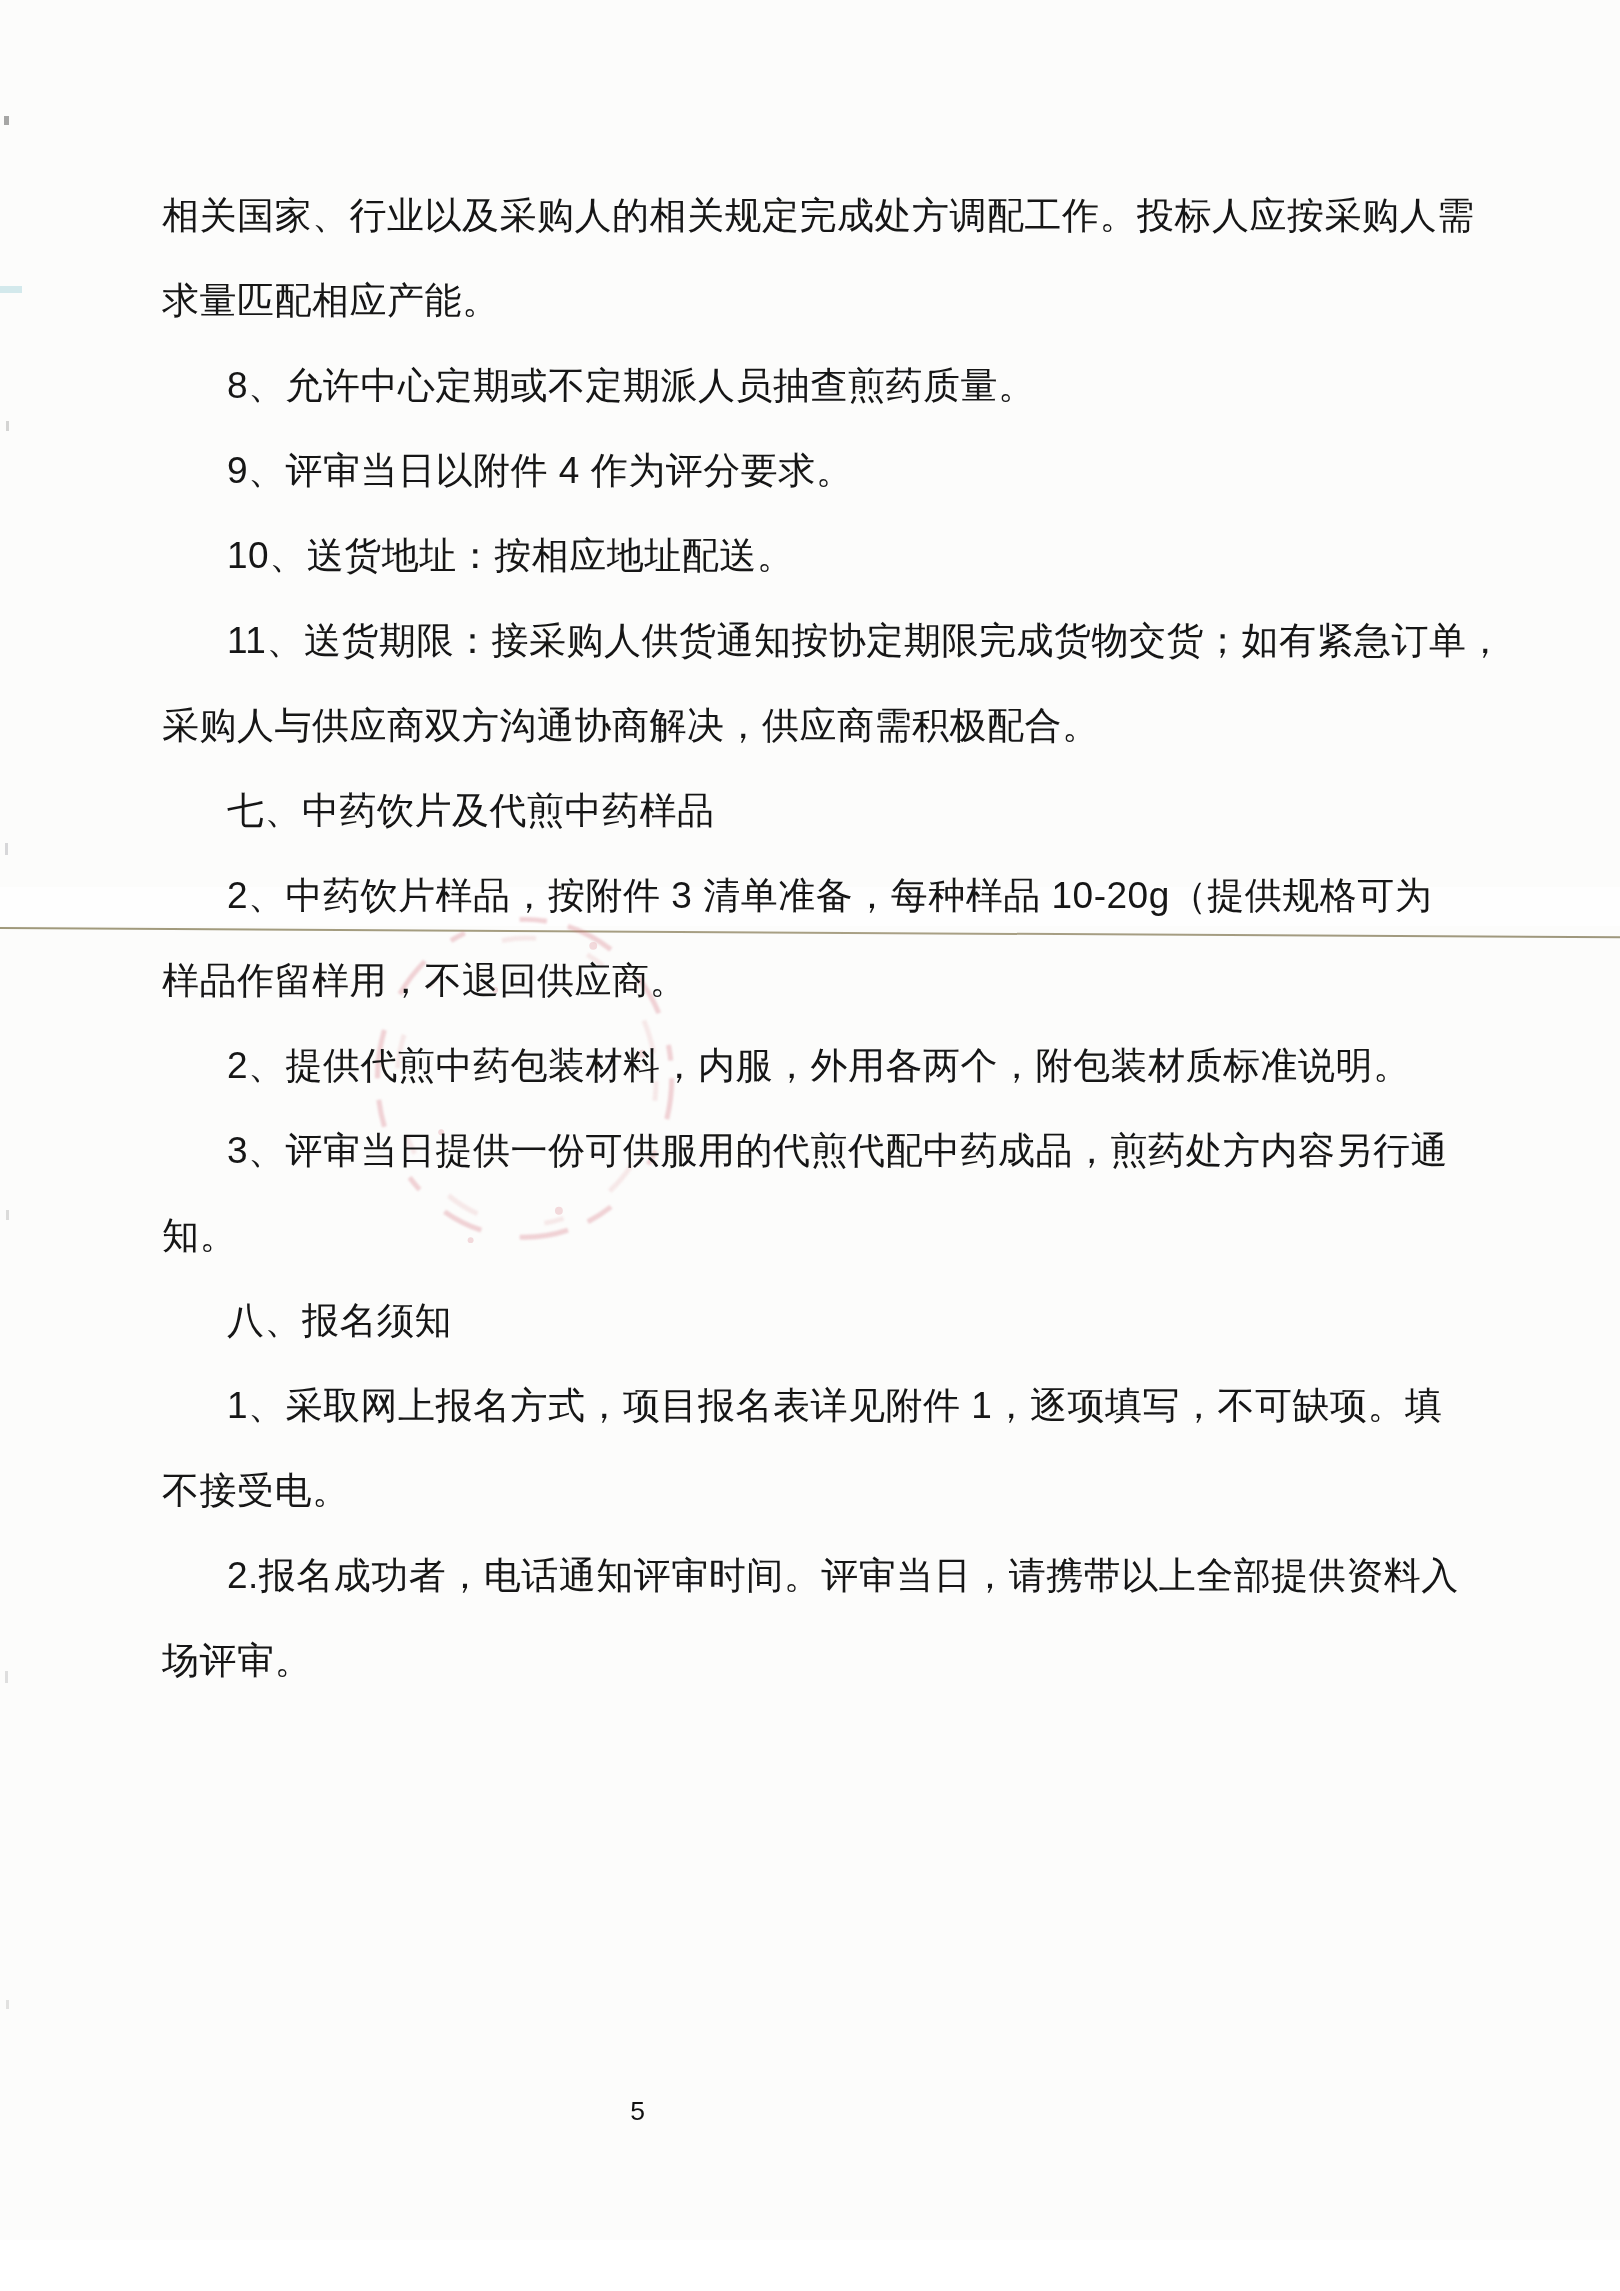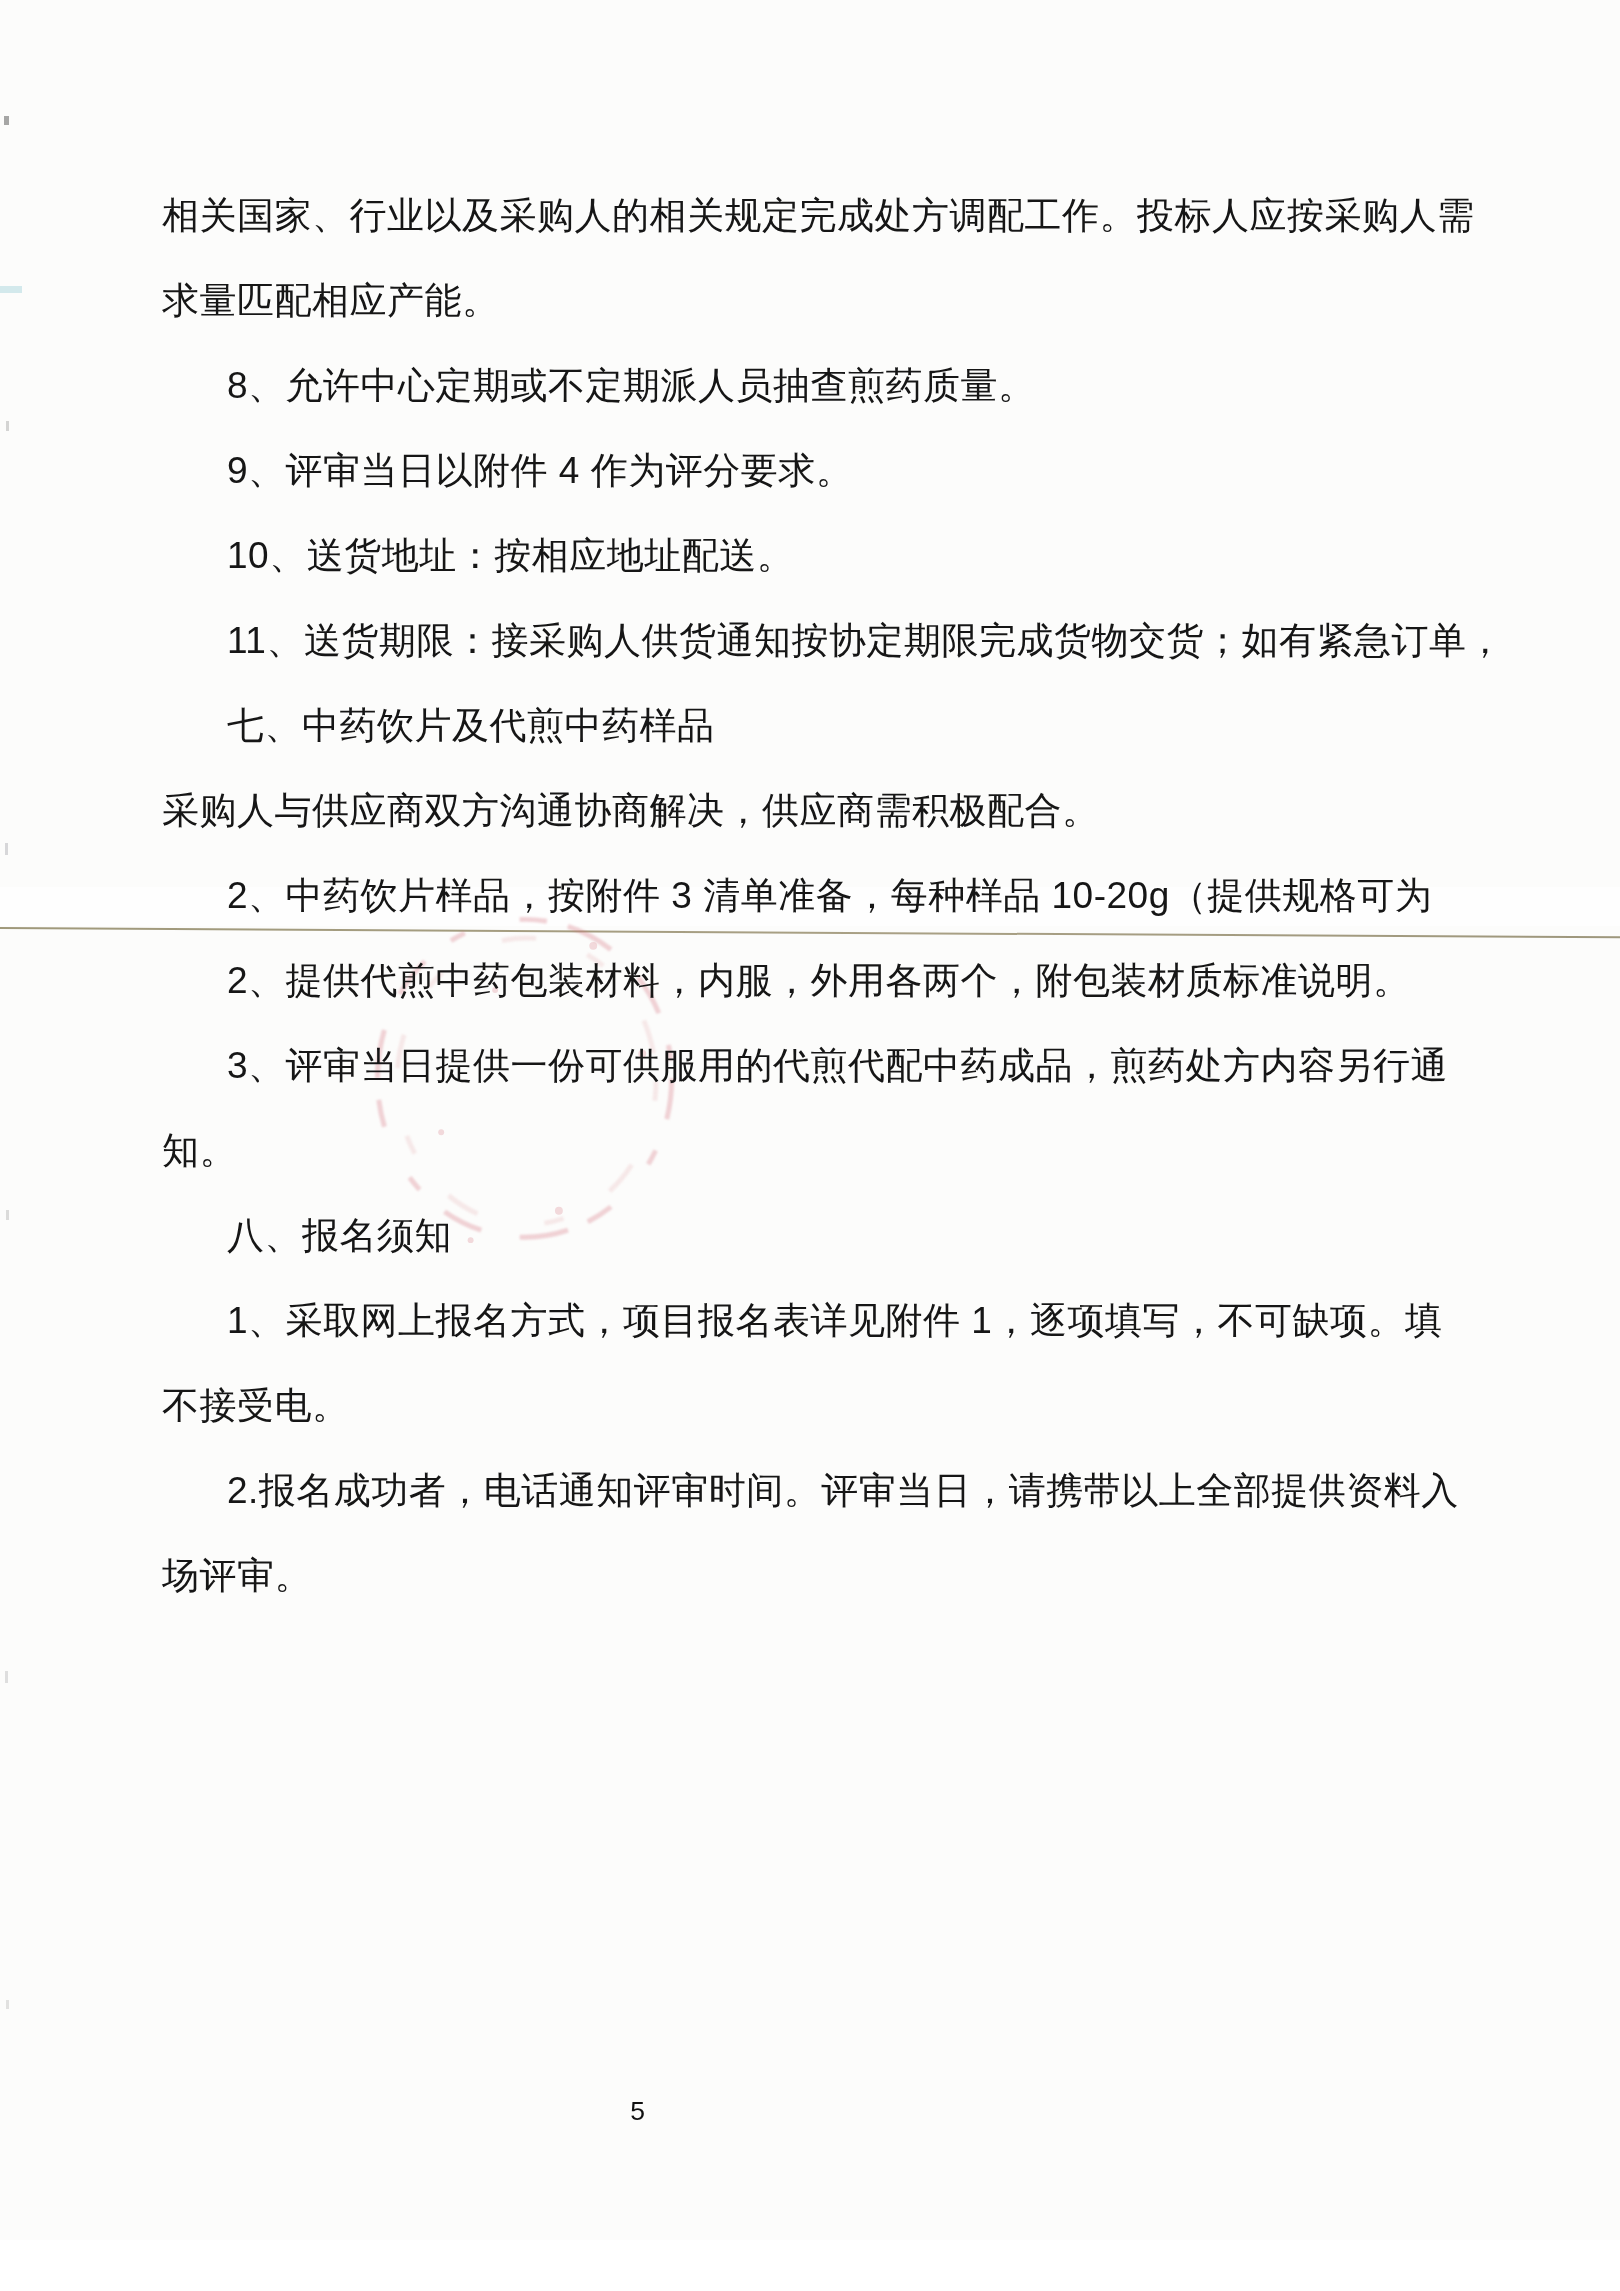--- a/index.html
+++ b/index.html
@@ -122,23 +122,24 @@
   <div class="edge-mark m6"></div>
   <div class="edge-mark m7"></div>
 
   <div class="textblock">
     <div class="ln">相关国家、行业以及采购人的相关规定完成处方调配工作。投标人应按采购人需</div>
     <div class="ln">求量匹配相应产能。</div>
     <div class="ln ind">8、允许中心定期或不定期派人员抽查煎药质量。</div>
     <div class="ln ind">9、评审当日以附件 4 作为评分要求。</div>
     <div class="ln ind">10、送货地址：按相应地址配送。</div>
     <div class="ln ind">11、送货期限：接采购人供货通知按协定期限完成货物交货；如有紧急订单，</div>
+    <div class="ln">采购人与供应商双方沟通协商解决，供应商需积极配合。</div>
     <div class="ln ind">七、中药饮片及代煎中药样品</div>
-    <div class="ln">采购人与供应商双方沟通协商解决，供应商需积极配合。</div>
     <div class="ln ind">2、中药饮片样品，按附件 3 清单准备，每种样品 10-20g（提供规格可为</div>
+    <div class="ln">样品作留样用，不退回供应商。</div>
     <div class="ln ind">2、提供代煎中药包装材料，内服，外用各两个，附包装材质标准说明。</div>
     <div class="ln ind">3、评审当日提供一份可供服用的代煎代配中药成品，煎药处方内容另行通</div>
     <div class="ln">知。</div>
     <div class="ln ind">八、报名须知</div>
     <div class="ln ind">1、采取网上报名方式，项目报名表详见附件 1，逐项填写，不可缺项。填</div>
     <div class="ln">不接受电。</div>
     <div class="ln ind">2.报名成功者，电话通知评审时间。评审当日，请携带以上全部提供资料入</div>
     <div class="ln">场评审。</div>
   </div>
 

